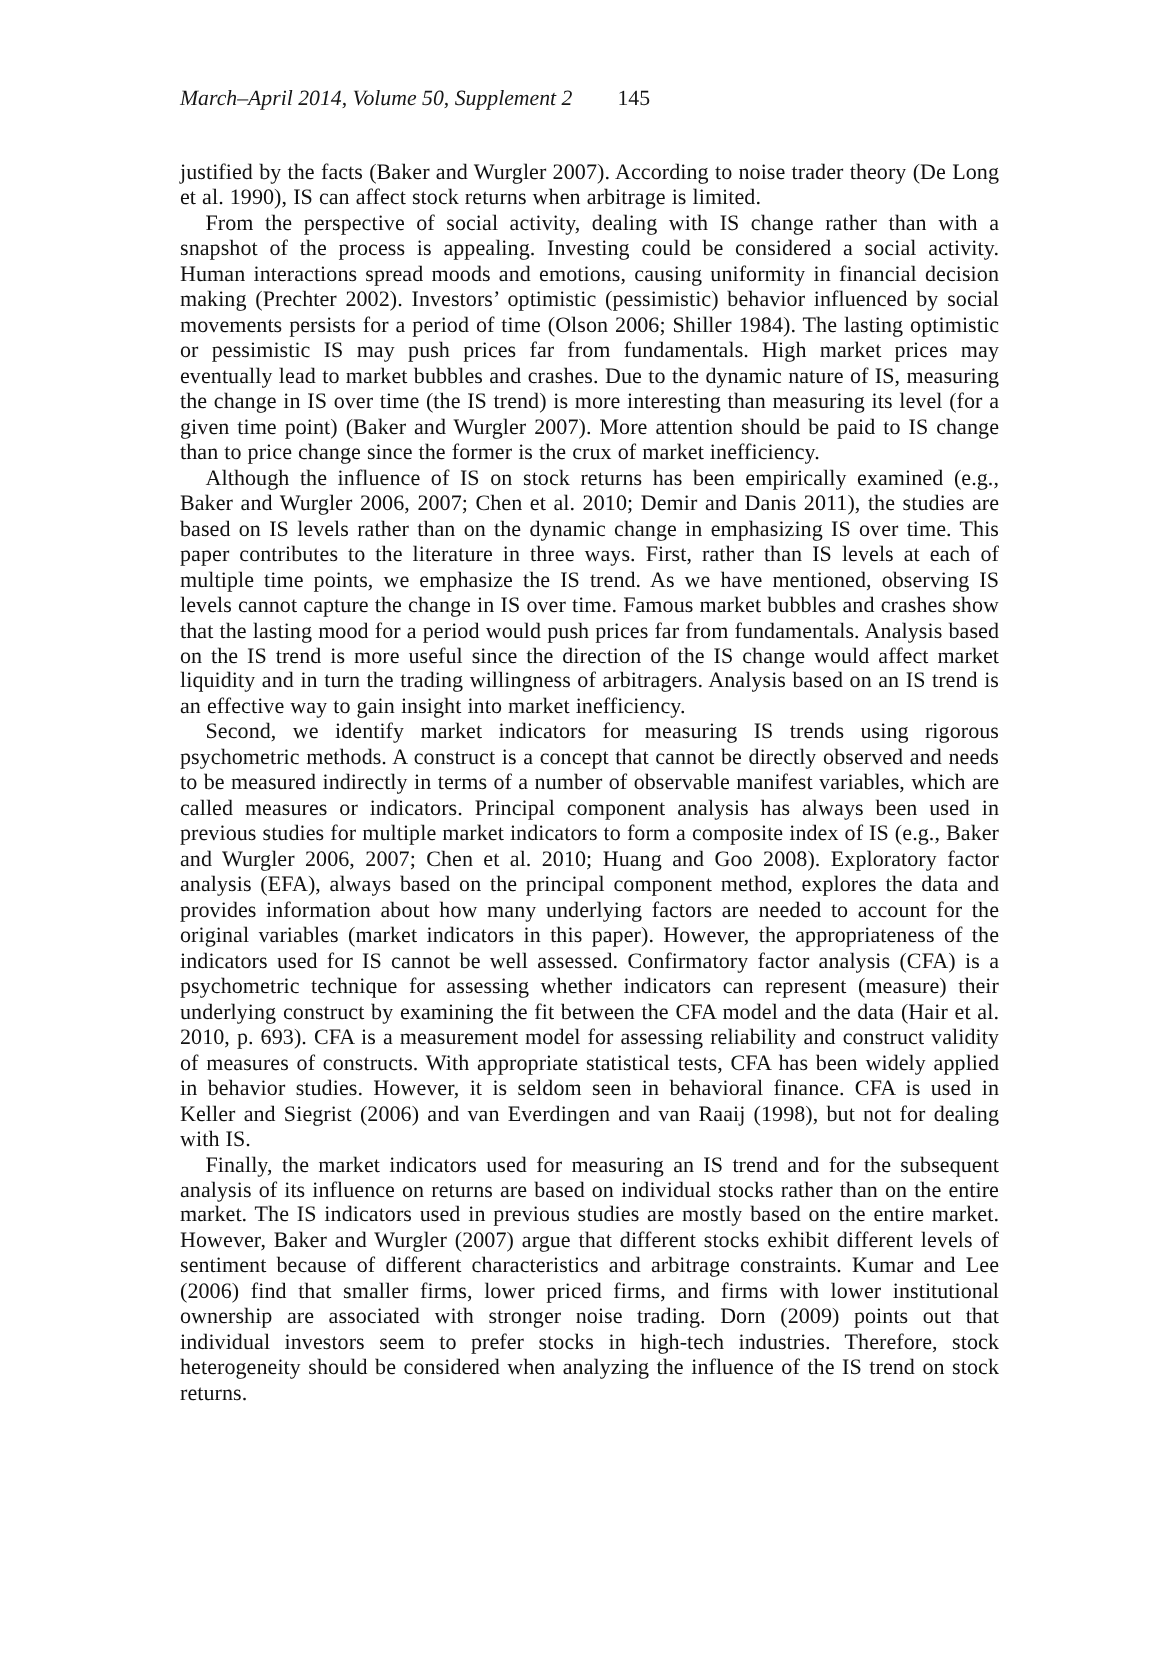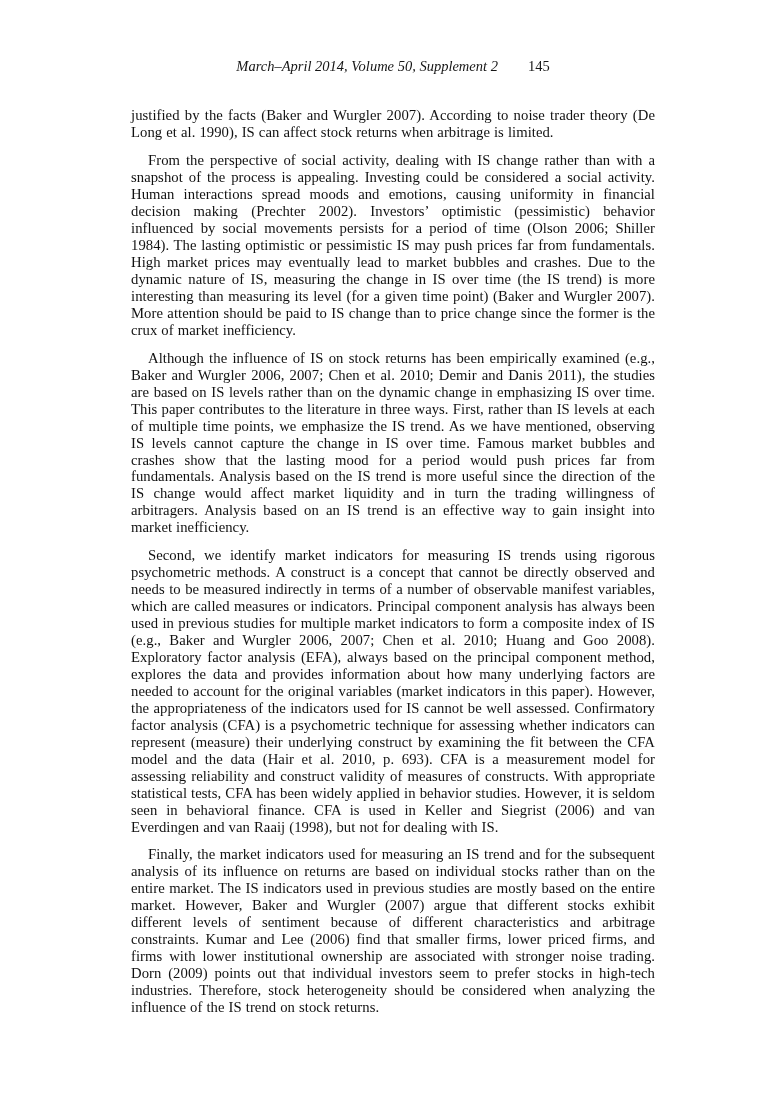--- a/index.html
+++ b/index.html
@@ -18,36 +18,36 @@
     color: #111111;
   }
   .content {
     position: absolute;
     left: 120px;
     top: 58px;
     width: 546px;
   }
   .running-head {
     display: flex;
-    justify-content: center;
+    justify-content: flex-start;
     align-items: baseline;
     font-size: 14.5px;
     line-height: 1.2;
     margin-bottom: 32px;
     color: #161616;
   }
   .running-head .journal {
     font-style: italic;
   }
   .running-head .pageno {
     margin-left: 30px;
     font-style: normal;
   }
   .body-text p {
-    margin: 11px;
+    margin: 0;
     padding: 0;
     text-align: justify;
     font-size: 14.7px;
     line-height: 16.95px;
     letter-spacing: 0.05px;
     word-spacing: 0.3px;
   }
   .body-text p.indent {
     text-indent: 17px;
   }

